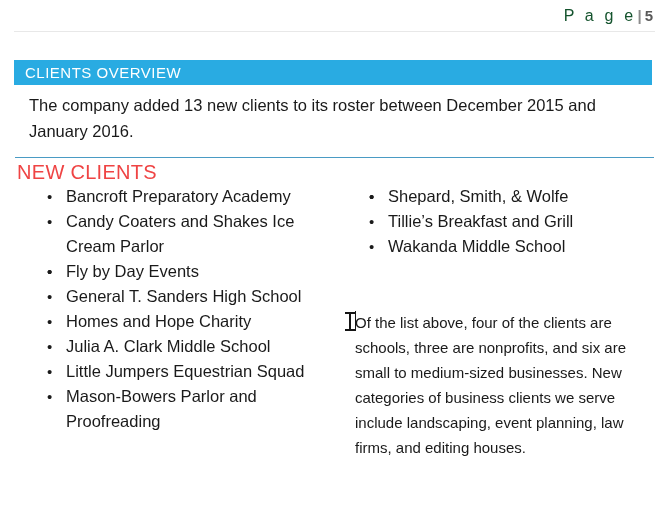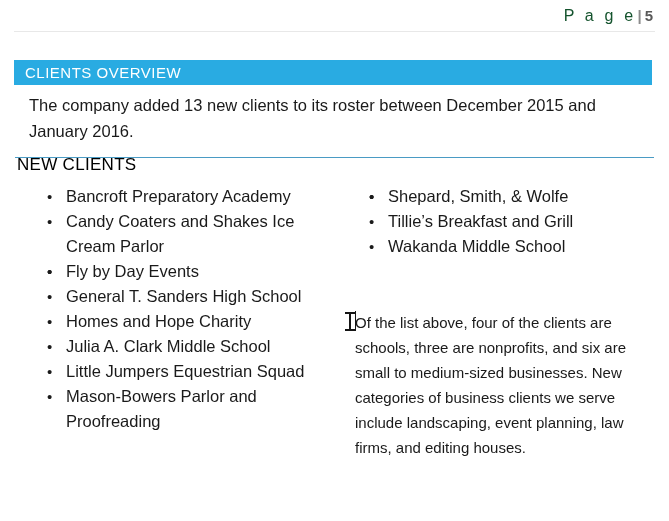--- a/index.html
+++ b/index.html
@@ -95,23 +95,23 @@
     position: absolute;
     left: 15px;
     top: 157px;
     width: 639px;
     height: 1px;
     background: #4a9bc4;
   }
   .section-title {
     position: absolute;
     left: 17px;
-    top: 154px;
-    font-size: 17px;
-    color: #000000;
+    top: 161px;
+    font-size: 20px;
+    color: #ef4444;
     letter-spacing: 0.3px;
     line-height: 22px;
     white-space: nowrap;
   }
 
   
   .col-left {
     position: absolute;
     left: 14px;
     top: 184px;

